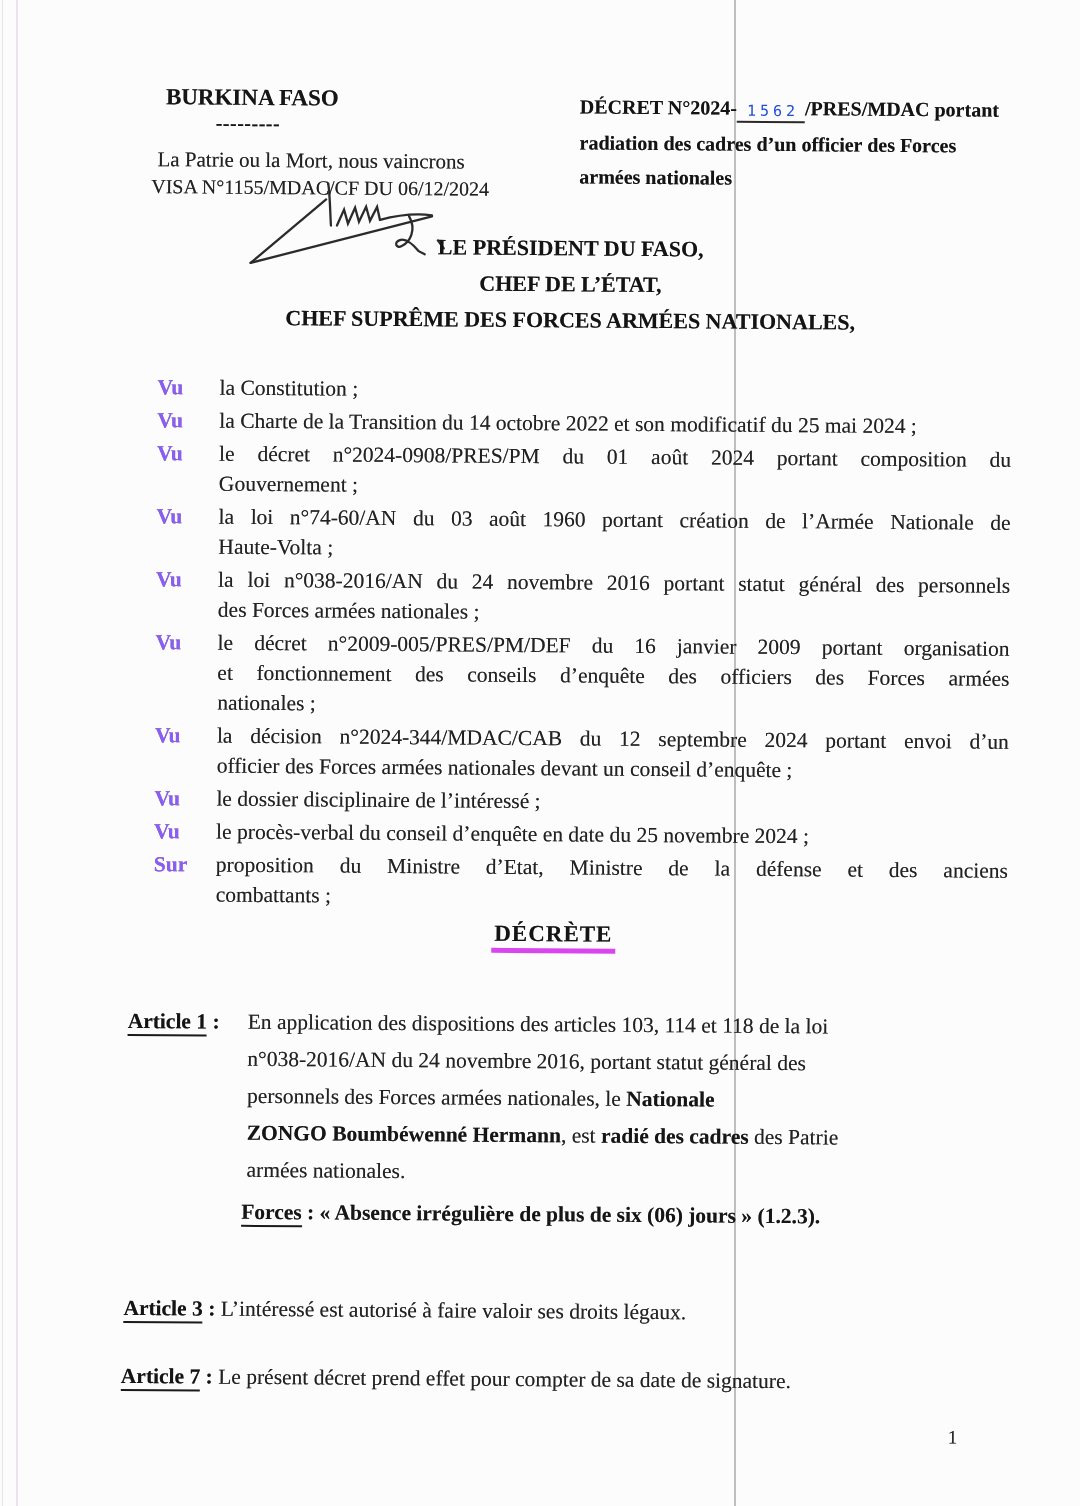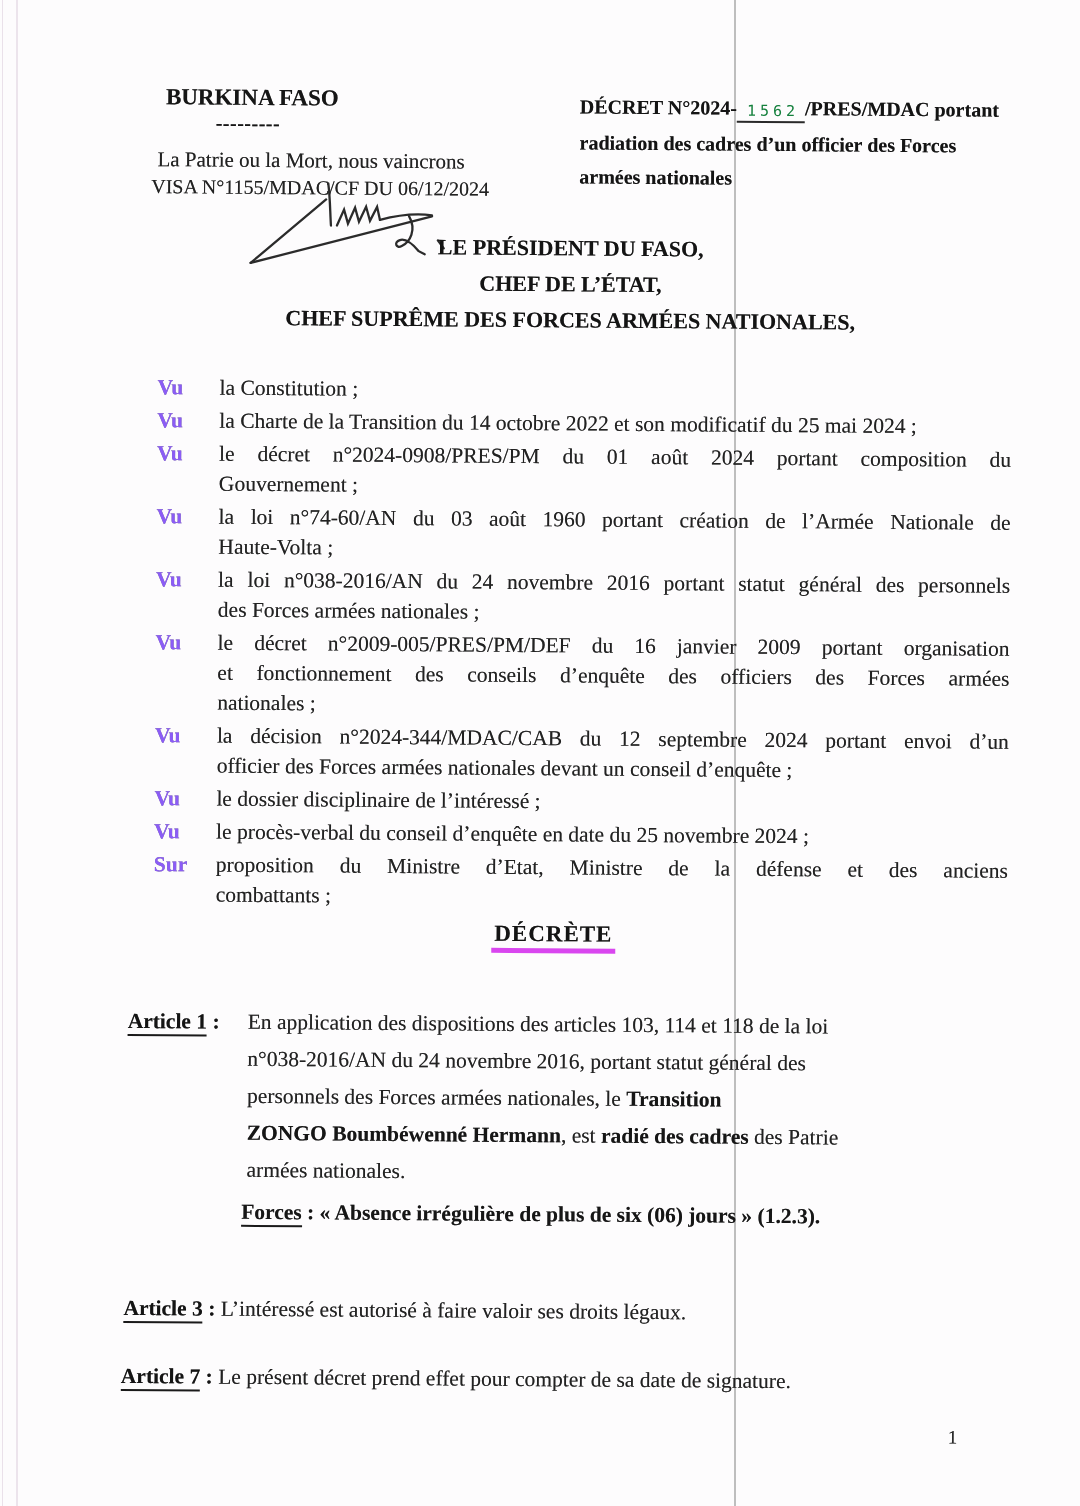--- a/index.html
+++ b/index.html
@@ -18,21 +18,21 @@
 
   
   .hdr-left{position:absolute;left:158px;top:84px;width:400px;}
   .hdr-country{font-weight:bold;font-size:23px;color:#161616;margin-left:8px;}
   .hdr-sep{font-weight:bold;font-size:20px;letter-spacing:.5px;margin-left:58px;margin-top:1px;color:#161616;}
   .hdr-motto{font-size:21px;margin-top:13px;}
   .hdr-visa{font-size:20px;margin-top:3px;margin-left:-6px;}
 
   .hdr-right{position:absolute;left:580px;top:86px;width:445px;font-weight:bold;font-size:20px;line-height:34px;color:#141414;}
   .decree-number{
-    font-family:"DejaVu Sans Mono",monospace;font-weight:normal;font-size:15px;letter-spacing:4px;color:#15803d;
+    font-family:"DejaVu Sans Mono",monospace;font-weight:normal;font-size:15px;letter-spacing:4px;color:#1d4ed8;
     border-bottom:2px solid #2a2a2a;padding:0 6px 1px 10px;position:relative;top:1px;text-shadow:none;
   }
 
   
   .titles{position:absolute;left:132px;top:227px;width:880px;text-align:center;
     font-weight:bold;font-size:22px;line-height:36px;color:#141414;}
 
   
   .paraph{position:absolute;left:215px;top:168px;width:240px;height:110px;}
 
@@ -181,21 +181,21 @@
 
     <div class="decrete">
       <span>DÉCRÈTE</span>
     </div>
 
     <div class="article article1">
       <span class="art-label"><span class="u">Article 1</span><span> :</span></span>
       <div class="art-body">
           <div class="tline"><span>En application des dispositions des articles 103, 114 et 118 de la loi</span></div>
           <div class="tline"><span>n°038-2016/AN du 24 novembre 2016, portant statut général des</span></div>
-          <div class="tline"><span>personnels des Forces armées nationales, le </span><span class="b">Transition</span></div>
+          <div class="tline"><span>personnels des Forces armées nationales, le </span><span class="b">Nationale</span></div>
           <div class="tline"><span class="b">ZONGO Boumbéwenné Hermann</span><span>, est </span><span class="b">radié des cadres</span><span> des Patrie</span></div>
           <div class="tline"><span>armées nationales.</span></div>
         </div>
     </div>
 
     <div class="motif"><span class="b u">Forces</span><span class="b"> : </span><span class="b">« Absence irrégulière de plus de six (06) jours » (1.2.3).</span></div>
 
     <div class="article article-inline article2">
       <span class="art-label"><span class="u">Article 3</span><span> : </span></span><span>L’intéressé est autorisé à faire valoir ses droits légaux.</span>
     </div>

